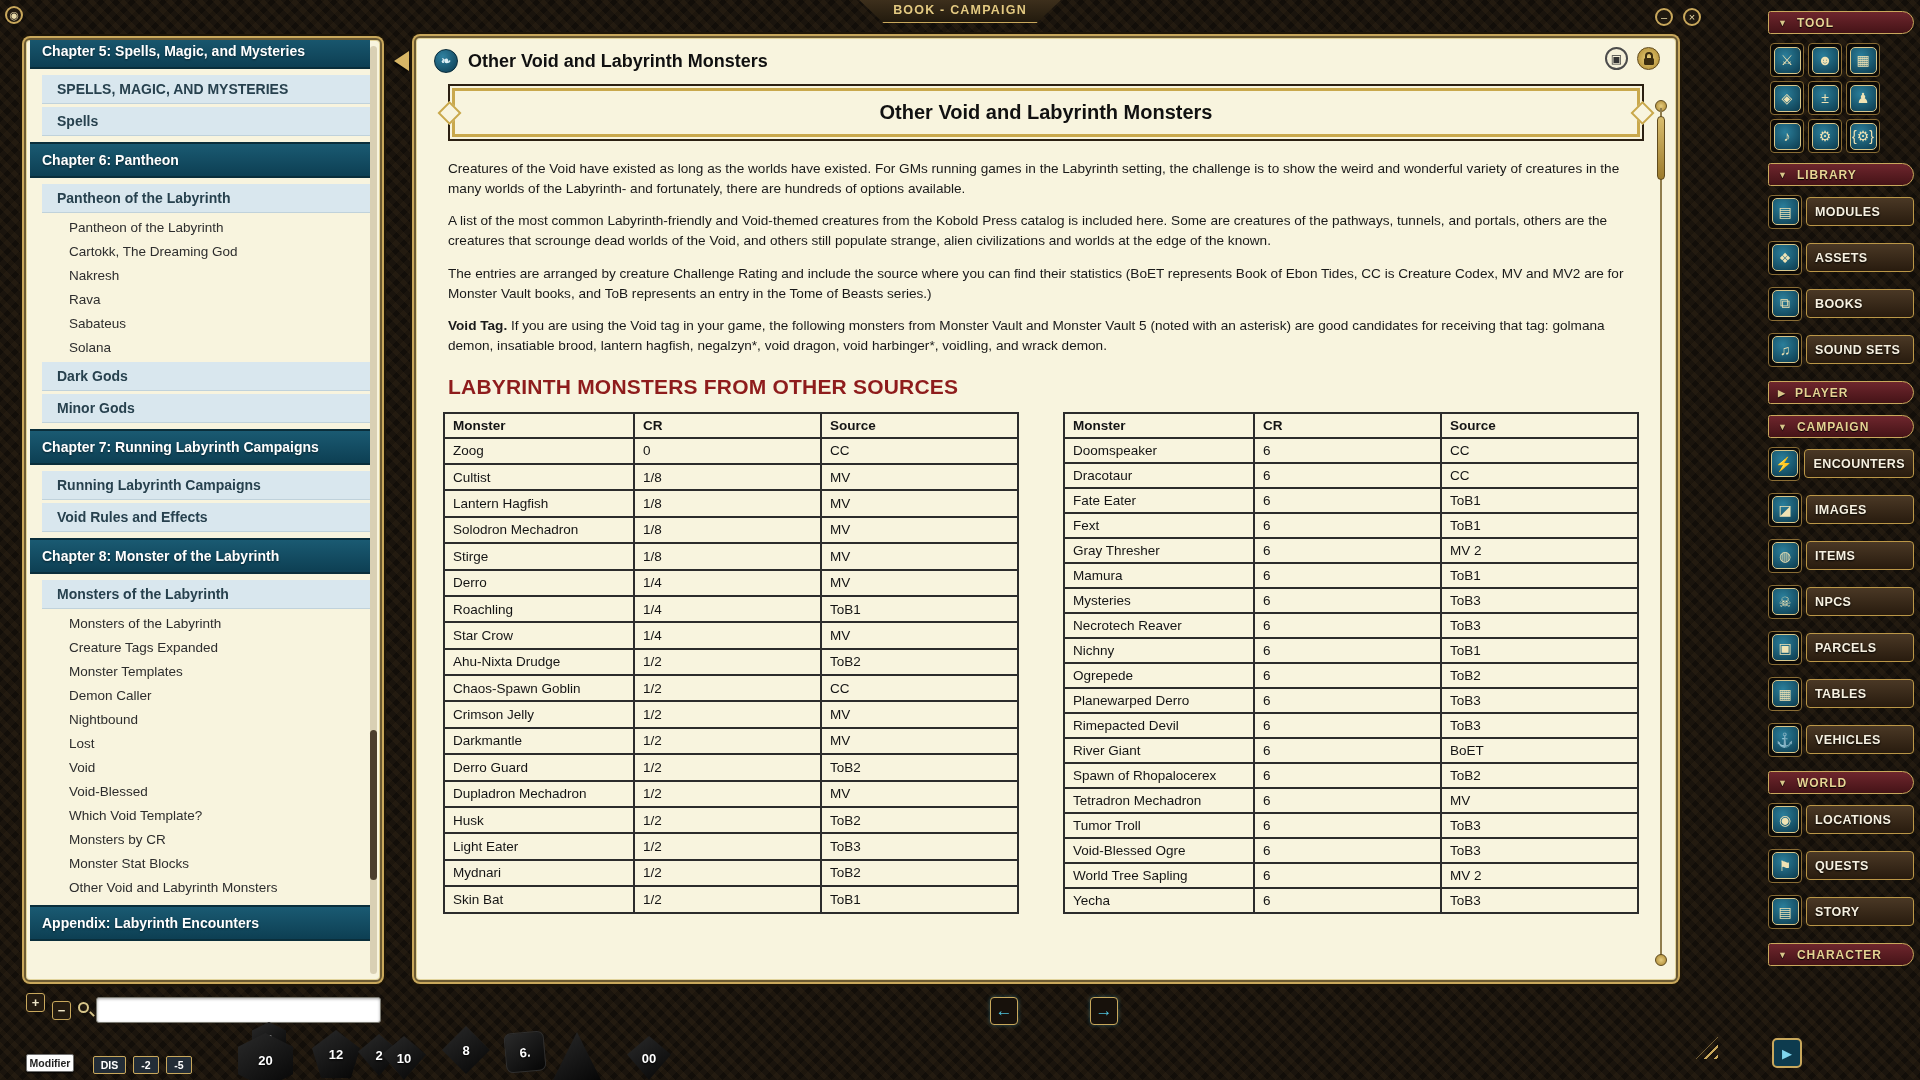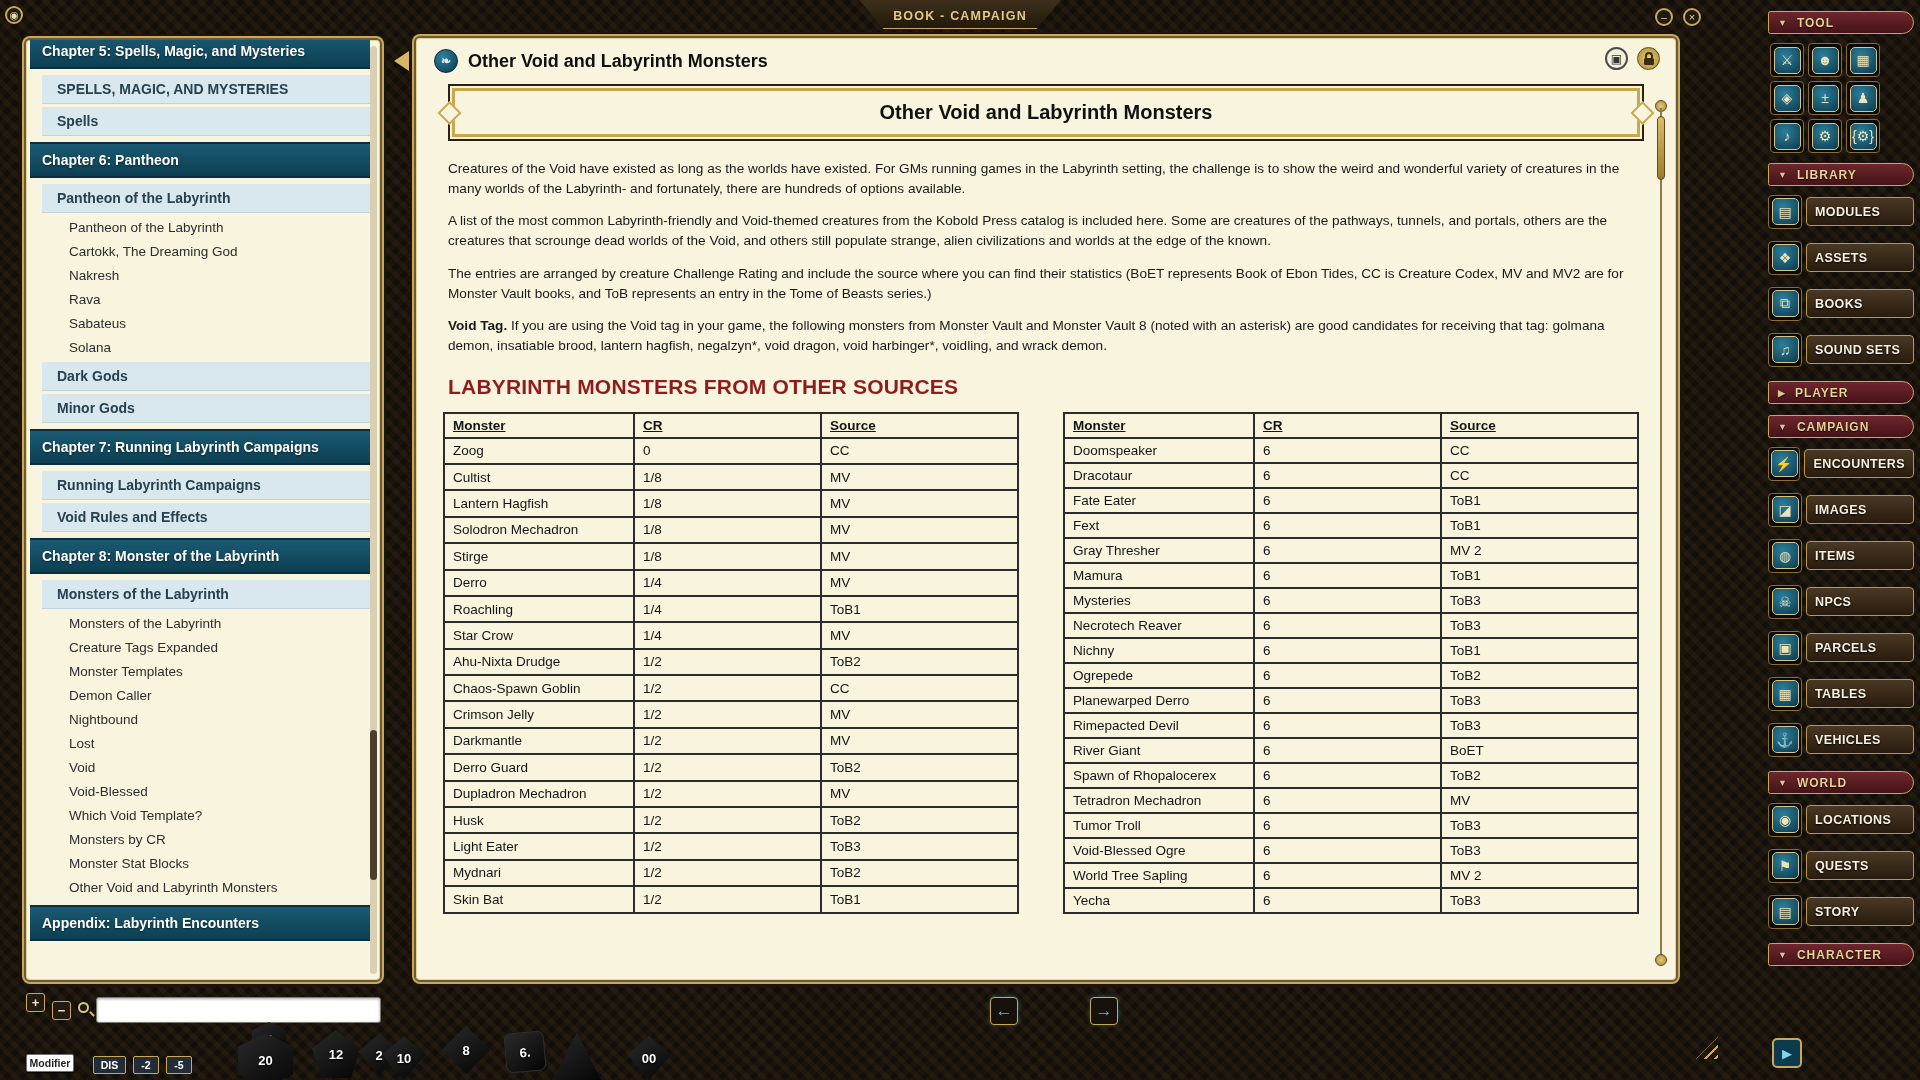--- a/index.html
+++ b/index.html
@@ -16,21 +16,21 @@
     position:absolute; background:#f8f4de; border-radius:6px;
     border:2px solid #6b5a33;
     box-shadow:0 0 0 2px #c9a85c, 0 0 0 4px #1d1508, inset 0 0 0 1px #e2d49c;
     overflow:hidden;
   }
   
   .ribbon {
     position:absolute; top:0; left:50%; transform:translateX(-50%);
     background:linear-gradient(#3d2f1c,#221a0d);
     color:#e3c981; font-weight:bold; font-size:12.5px; letter-spacing:1.2px;
-    padding:9px 34px 5px; clip-path:polygon(0 0,100% 0,88% 100%,12% 100%);
+    padding:3px 34px 5px; clip-path:polygon(0 0,100% 0,88% 100%,12% 100%);
     border-bottom:1px solid #c9a85c; z-index:30;
   }
   .win-circle {
     position:absolute; width:18px; height:18px; border-radius:50%;
     background:#201910; border:2px solid #c9a85c; color:#e8d9a8;
     font-size:11px; line-height:14px; text-align:center; z-index:40;
   }
   
   #toc-panel { left:24px; top:38px; width:358px; height:944px; }
   #toc { margin-top:-13px; padding:0 10px 0 4px; }
@@ -90,21 +90,21 @@
   .page-text { padding:0 46px 0 32px; }
   .page-text p { margin:12px 0 13px; font-size:13.6px; line-height:1.45; color:#191919; }
   .red-heading {
     color:#8e1c1c; font-weight:bold; font-size:21px; margin:19px 0 13px;
     letter-spacing:.2px;
   }
   .tables { display:flex; gap:44px; padding-left:27px; }
   table { border-collapse:collapse; width:574px; table-layout:fixed; }
   col.c-monster { width:190px; } col.c-cr { width:187px; } col.c-source { width:197px; }
   th, td { border:2px solid #2c2c2c; padding:4px 8px; font-size:13.5px; color:#141414; height:20px; text-align:left; overflow:hidden; white-space:nowrap; }
-  th { font-weight:bold;text-decoration:underline; }
+  th { font-weight:bold; }
   .c-scroll { position:absolute; right:9px; top:62px; bottom:14px; width:12px; }
   .c-scroll-line { position:absolute; left:5px; top:8px; bottom:8px; width:2px; background:#8f7c4c; }
   .c-scroll-dot { position:absolute; left:0; width:12px; height:12px; border-radius:50%;
     background:radial-gradient(#e6cc7e,#a8842f); border:1px solid #5f4a1c; }
   .c-scroll-thumb { position:absolute; left:2px; top:16px; width:8px; height:64px; border-radius:4px;
     background:linear-gradient(#d9bd6d,#9c7b2c); border:1px solid #5f4a1c; }
   .back-arrow {
     position:absolute; left:394px; top:51px; width:0; height:0; z-index:20; cursor:pointer;
     border-top:10px solid transparent; border-bottom:10px solid transparent;
     border-right:15px solid #d8b665; filter:drop-shadow(-1px 1px 1px #000);
@@ -249,21 +249,21 @@
       <span class="lock-body"></span>
     </div>
   </div>
 
   <div class="banner">Other Void and Labyrinth Monsters</div>
 
   <div class="page-text">
     <p>Creatures of the Void have existed as long as the worlds have existed. For GMs running games in the Labyrinth setting, the challenge is to show the weird and wonderful variety of creatures in the many worlds of the Labyrinth- and fortunately, there are hundreds of options available.</p>
     <p>A list of the most common Labyrinth-friendly and Void-themed creatures from the Kobold Press catalog is included here. Some are creatures of the pathways, tunnels, and portals, others are the creatures that scrounge dead worlds of the Void, and others still populate strange, alien civilizations and worlds at the edge of the known.</p>
     <p>The entries are arranged by creature Challenge Rating and include the source where you can find their statistics (BoET represents Book of Ebon Tides, CC is Creature Codex, MV and MV2 are for Monster Vault books, and ToB represents an entry in the Tome of Beasts series.)</p>
-    <p><span class="void-lead">Void Tag.</span><span> If you are using the Void tag in your game, the following monsters from Monster Vault and Monster Vault 8 (noted with an asterisk) are good candidates for receiving that tag: golmana demon, insatiable brood, lantern hagfish, negalzyn*, void dragon, void harbinger*, voidling, and wrack demon.</span></p>
+    <p><span class="void-lead">Void Tag.</span><span> If you are using the Void tag in your game, the following monsters from Monster Vault and Monster Vault 5 (noted with an asterisk) are good candidates for receiving that tag: golmana demon, insatiable brood, lantern hagfish, negalzyn*, void dragon, void harbinger*, voidling, and wrack demon.</span></p>
     <div class="red-heading">LABYRINTH MONSTERS FROM OTHER SOURCES</div>
   </div>
 
   <div class="tables">
     <table>
       <colgroup>
           <col class="c-monster">
           <col class="c-cr">
           <col class="c-source">
         </colgroup>

